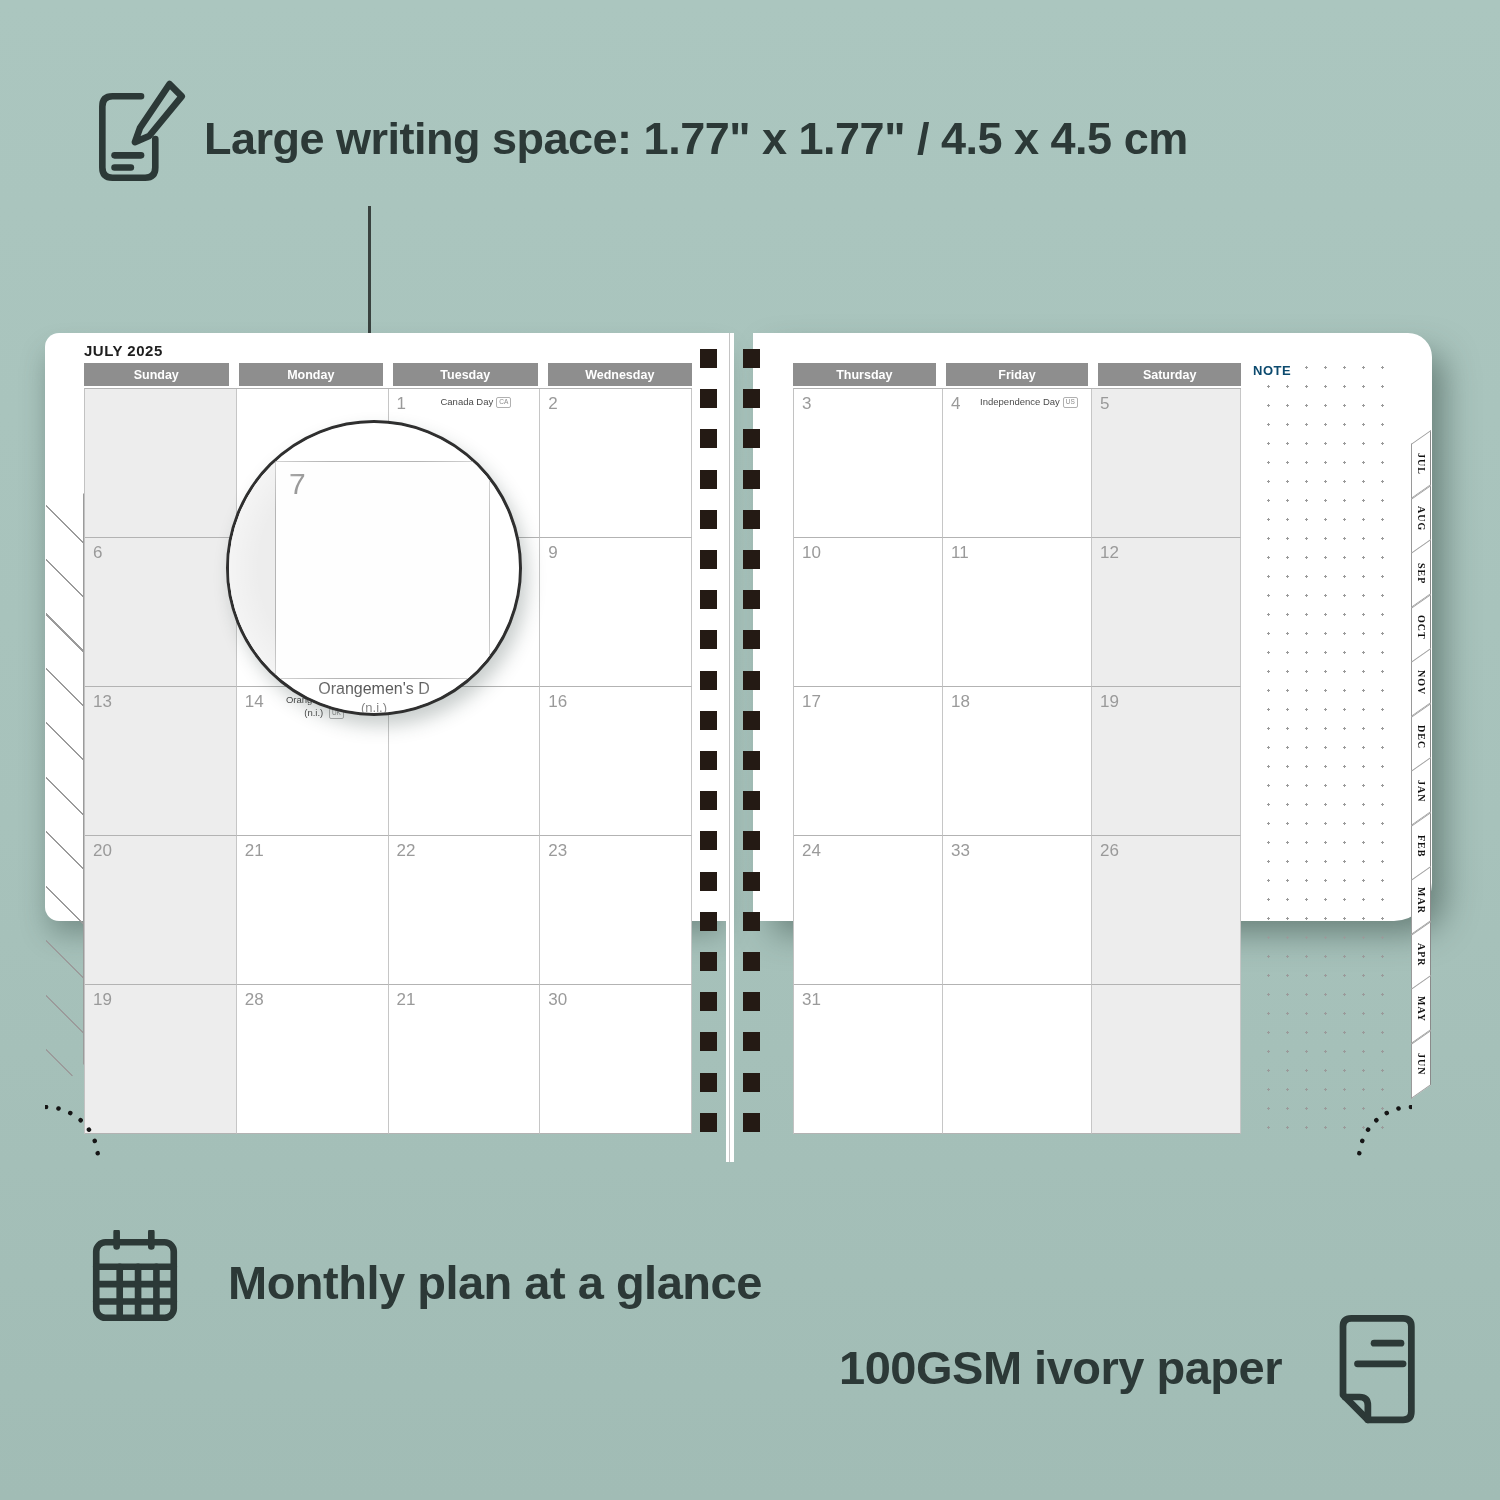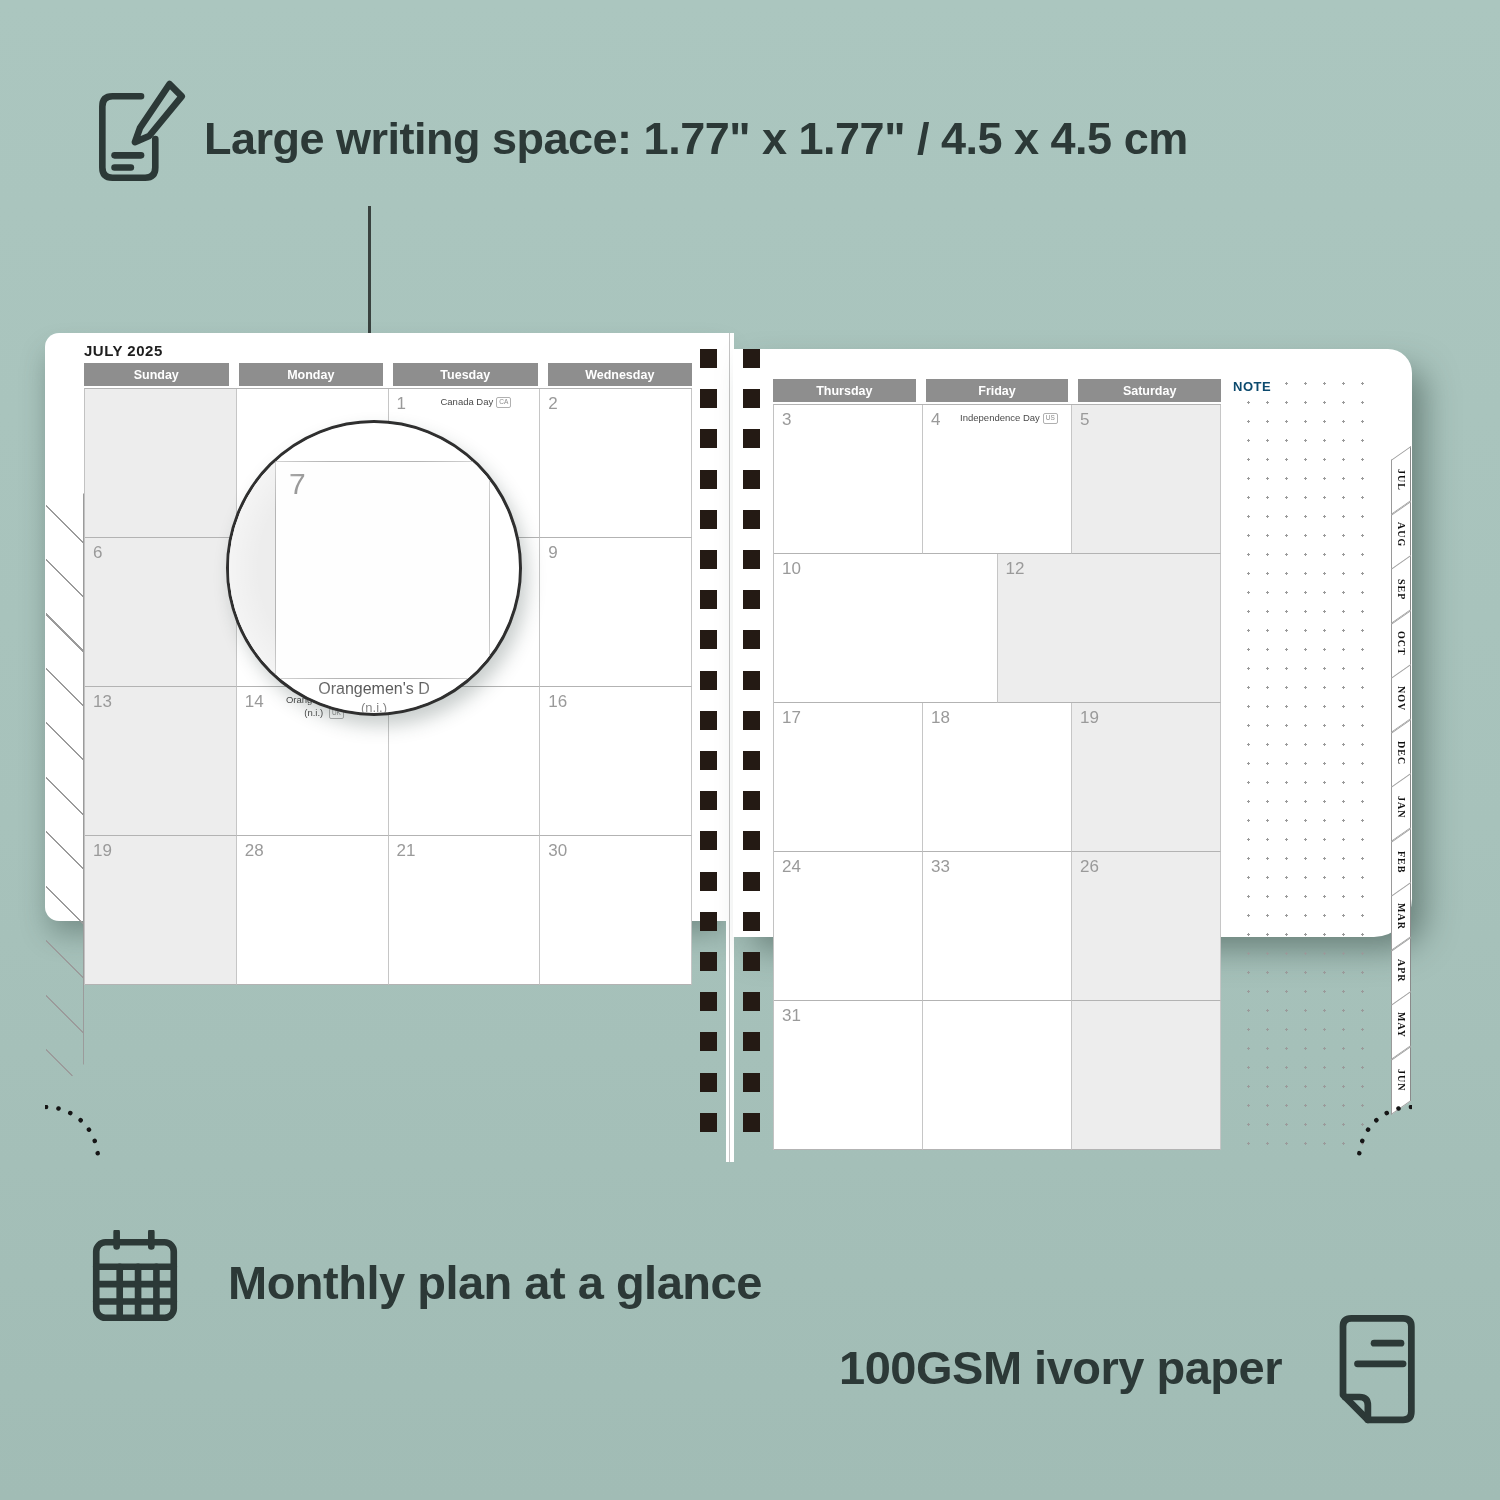--- a/index.html
+++ b/index.html
@@ -15,22 +15,22 @@
   }
   .icon-svg{position:absolute;}
   .icon-svg svg{display:block;}
   .callout-line{position:absolute; left:368px; top:206px; width:3px; height:217px; background:#39423f;}
 
   
   .book{position:absolute; left:45px; top:333px; width:1367px; height:829px;}
   .page{position:absolute; top:0; height:588px; background:#fff;}
   .page-left{left:0; width:682px; border-radius:14px 0 0 14px;
     box-shadow:0 16px 28px -4px rgba(45,65,60,.40);}
-  .page-right{left:688px; width:679px; border-radius:0 24px 38px 0;
-    box-shadow:16px 16px 32px -4px rgba(45,65,60,.50);margin-top:16px;}
+  .page-right{left:708px; width:679px; border-radius:0 24px 38px 0;
+    box-shadow:16px 16px 32px -4px rgba(45,65,60,.50);}
   .gutter{position:absolute; left:681px; top:0; width:8px; height:829px;
     background:linear-gradient(to right,#fff 0 3px,#c4c4c4 3px 4px,#fff 4px); }
   .spiral-col{position:absolute; top:16px; width:17px; height:804px; z-index:3;
     background:repeating-linear-gradient(to bottom,#241a14 0 19px,transparent 19px 40.2px);}
   .spiral-left{left:655px;} .spiral-right{left:698px;}
 
   
   .month-title{position:absolute; left:39px; top:9px; font-size:15px; font-weight:bold;
     color:#1e1e1e; letter-spacing:.5px;}
   .hatch-strip{position:absolute; left:1px; top:122px; width:38px; height:648px;
@@ -162,20 +162,34 @@
               </div>
               <div class="cell">
                 <span class="dnum">15</span>
               </div>
               <div class="cell">
                 <span class="dnum">16</span>
               </div>
             </div>
             <div class="grow">
               <div class="cell shaded">
+                <span class="dnum">20</span>
+              </div>
+              <div class="cell">
+                <span class="dnum">21</span>
+              </div>
+              <div class="cell">
+                <span class="dnum">22</span>
+              </div>
+              <div class="cell">
+                <span class="dnum">23</span>
+              </div>
+            </div>
+            <div class="grow">
+              <div class="cell shaded">
                 <span class="dnum">19</span>
               </div>
               <div class="cell">
                 <span class="dnum">28</span>
               </div>
               <div class="cell">
                 <span class="dnum">21</span>
               </div>
               <div class="cell">
                 <span class="dnum">30</span>
@@ -205,20 +219,23 @@
                   <div>Independence Day<span class="badge">US</span></div>
                 </div>
               </div>
               <div class="cell shaded">
                 <span class="dnum">5</span>
               </div>
             </div>
             <div class="grow">
               <div class="cell">
                 <span class="dnum">10</span>
+              </div>
+              <div class="cell">
+                <span class="dnum">11</span>
               </div>
               <div class="cell shaded">
                 <span class="dnum">12</span>
               </div>
             </div>
             <div class="grow">
               <div class="cell">
                 <span class="dnum">17</span>
               </div>
               <div class="cell">

